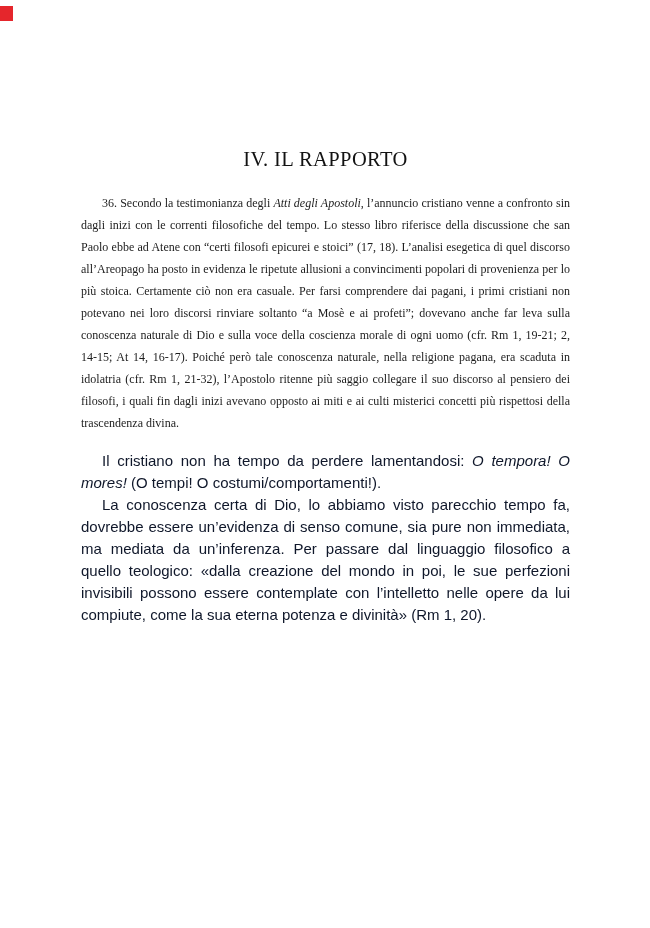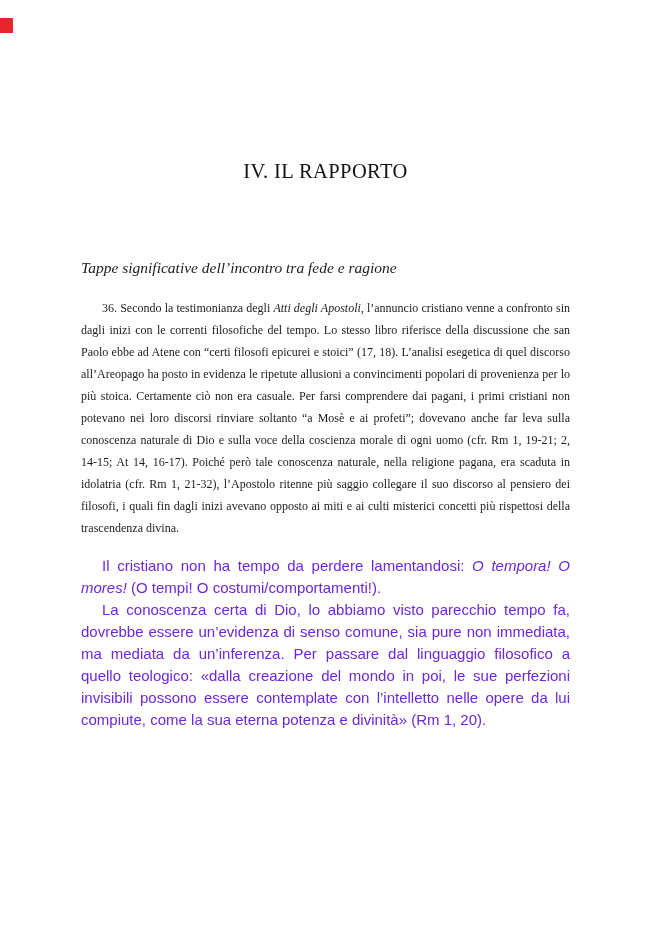--- a/index.html
+++ b/index.html
@@ -1,21 +1,21 @@
 <!DOCTYPE html>
 <html lang="it" style="--background: #ffffff; --text: #1c1c1c; --scan_mark_red: #e5262c;"><head>
 <meta charset="utf-8">
 <style>
   * { margin: 0; padding: 0; box-sizing: border-box; }
   html, body { background: #ffffff; }
   .page {
     position: relative;
     width: 650px;
     height: 807px;
-    margin: 12px auto;
+    margin: 0 auto;
     background: var(--background, #ffffff);
     overflow: hidden;
     font-family: "Liberation Serif", serif;
     color: var(--text, #1c1c1c);
     text-decoration: underline;
   }
   .scan-mark { position: absolute; background: var(--scan_mark_red, #e5262c); }
   .scan-mark.top { left: 0; top: 6px; width: 13px; height: 15px; }
   .scan-mark.bottom { left: 0; top: 897px; width: 7px; height: 14px; }
   .content { position: absolute; left: 81px; top: 0; width: 489px; }
@@ -40,21 +40,21 @@
     line-height: 22px;
     text-indent: 21px;
   }
   .para-36 { margin-top: 19px; }
   .commentary {
     font-family: "Liberation Sans", sans-serif;
     font-size: 15px;
     line-height: 22px;
     text-align: justify;
     text-indent: 21px;
-    color: #6d28d9;
+    color: #0f172a;
   }
   .commentary-1 { margin-top: 16px; }
   .it { font-style: italic; }
   .page-number {
     position: absolute;
     top: 831px;
     right: 59px;
     font-size: 15.5px;
     font-family: "Liberation Serif", serif;
     color: #0c4a6e;
@@ -67,21 +67,20 @@
 
   <div class="scan-mark top"></div>
   <div class="scan-mark bottom"></div>
 
   <div class="content">
 
     <div class="chapter-title">
       <div>IV. IL RAPPORTO</div>
     </div>
 
-    <div class="section-heading">Tappe significative dell’incontro tra fede e ragione</div>
 
     <p class="para para-36"><span>36. Secondo la testimonianza degli </span><span class="it">Atti degli Apostoli</span><span>, l’annuncio cristiano venne a confronto sin dagli inizi con le correnti filosofiche del tempo. Lo stesso libro riferisce della discussione che san Paolo ebbe ad Atene con “certi filosofi epicurei e stoici” (17, 18). L’analisi esegetica di quel discorso all’Areopago ha posto in evidenza le ripetute allusioni a convincimenti popolari di provenienza per lo più stoica. Certamente ciò non era casuale. Per farsi comprendere dai pagani, i primi cristiani non potevano nei loro discorsi rinviare soltanto “a Mosè e ai profeti”; dovevano anche far leva sulla conoscenza naturale di Dio e sulla voce della coscienza morale di ogni uomo (cfr. Rm 1, 19-21; 2, 14-15; At 14, 16-17). Poiché però tale conoscenza naturale, nella religione pagana, era scaduta in idolatria (cfr. Rm 1, 21-32), l’Apostolo ritenne più saggio collegare il suo discorso al pensiero dei filosofi, i quali fin dagli inizi avevano opposto ai miti e ai culti misterici concetti più rispettosi della trascendenza divina.</span></p>
 
     <p class="commentary commentary-1"><span>Il cristiano non ha tempo da perdere lamentandosi: </span><span class="it">O tempora! O mores!</span><span> (O tempi! O costumi/comportamenti!).</span></p>
 
     <p class="commentary commentary-2"><span>La conoscenza certa di Dio, lo abbiamo visto parecchio tempo fa, dovrebbe essere un’evidenza di senso comune, sia pure non immediata, ma mediata da un’inferenza. Per passare dal linguaggio filosofico a quello teologico: «dalla creazione del mondo in poi, le sue perfezioni invisibili possono essere contemplate con l’intelletto nelle opere da lui compiute, come la sua eterna potenza e divinità» (Rm 1, 20).</span></p>
 
   </div>
 
   <div class="page-number">83</div>

